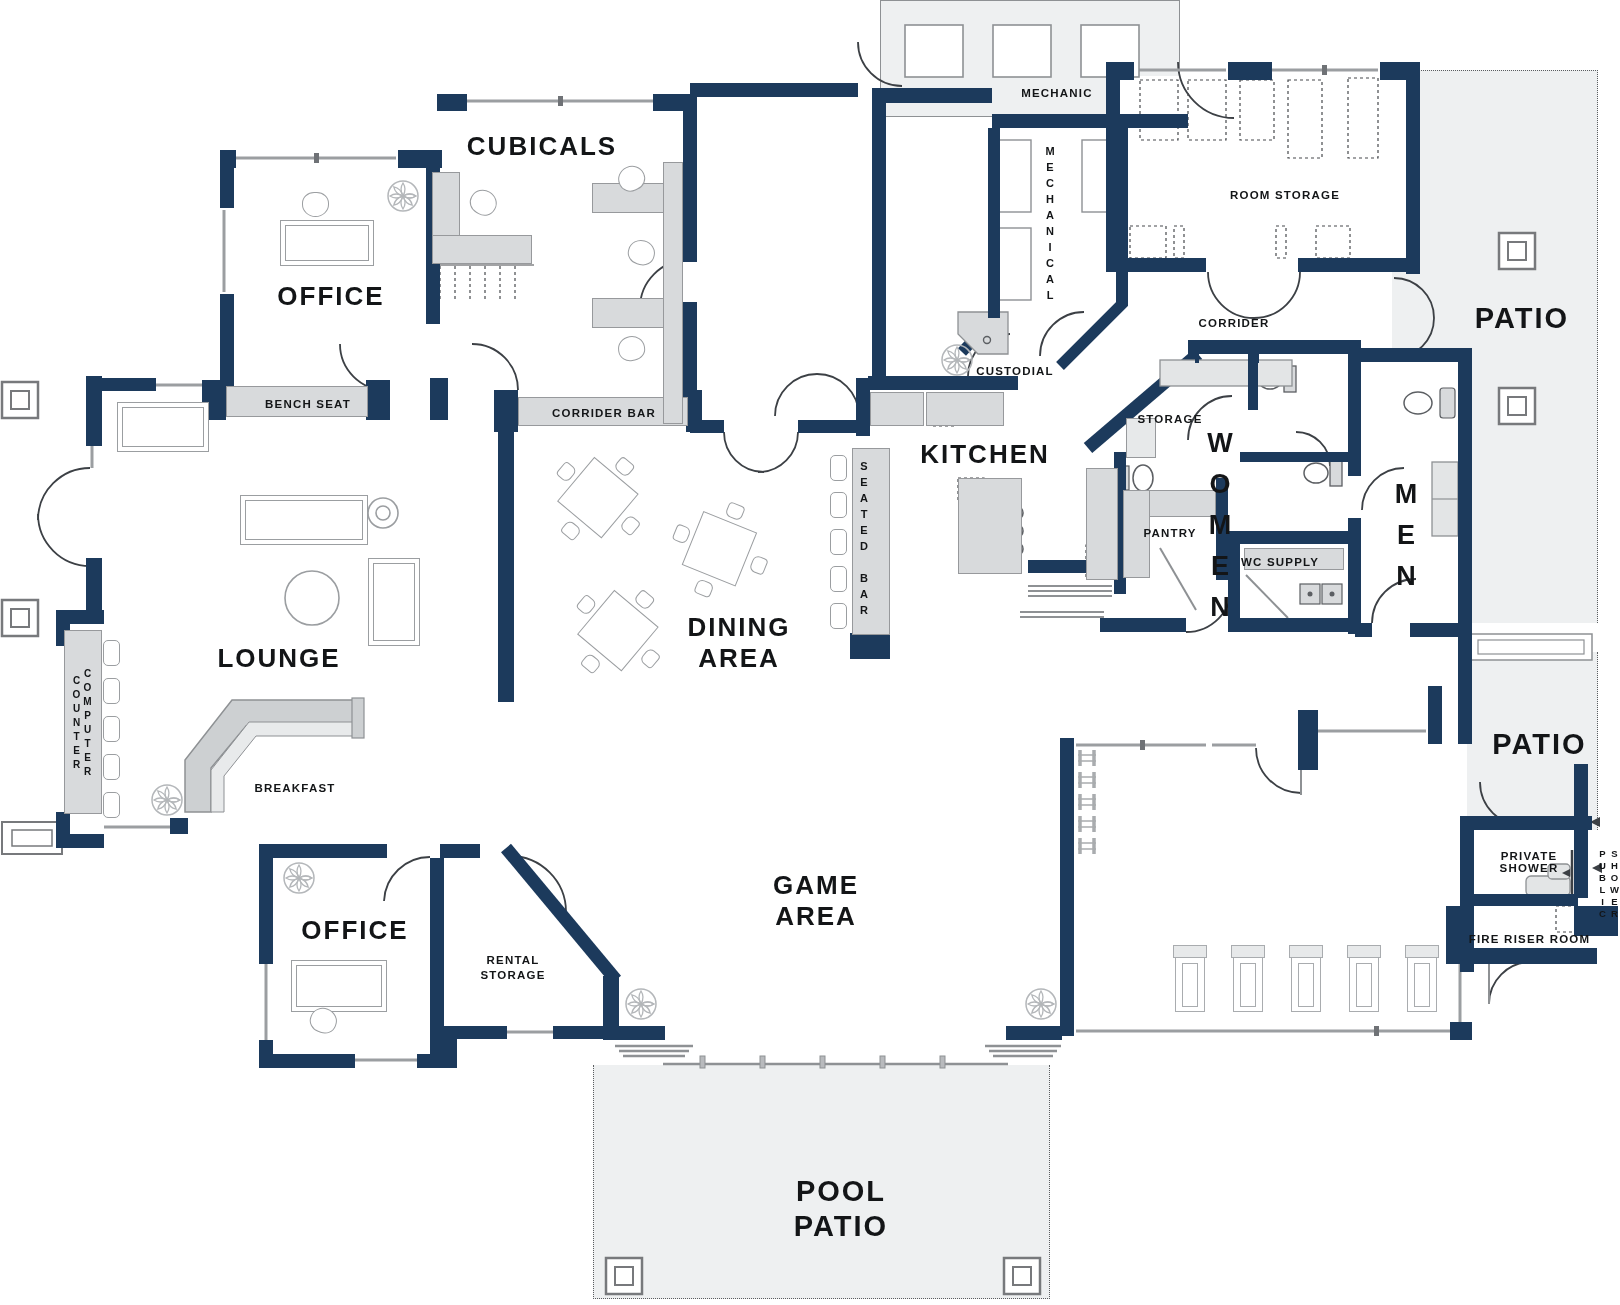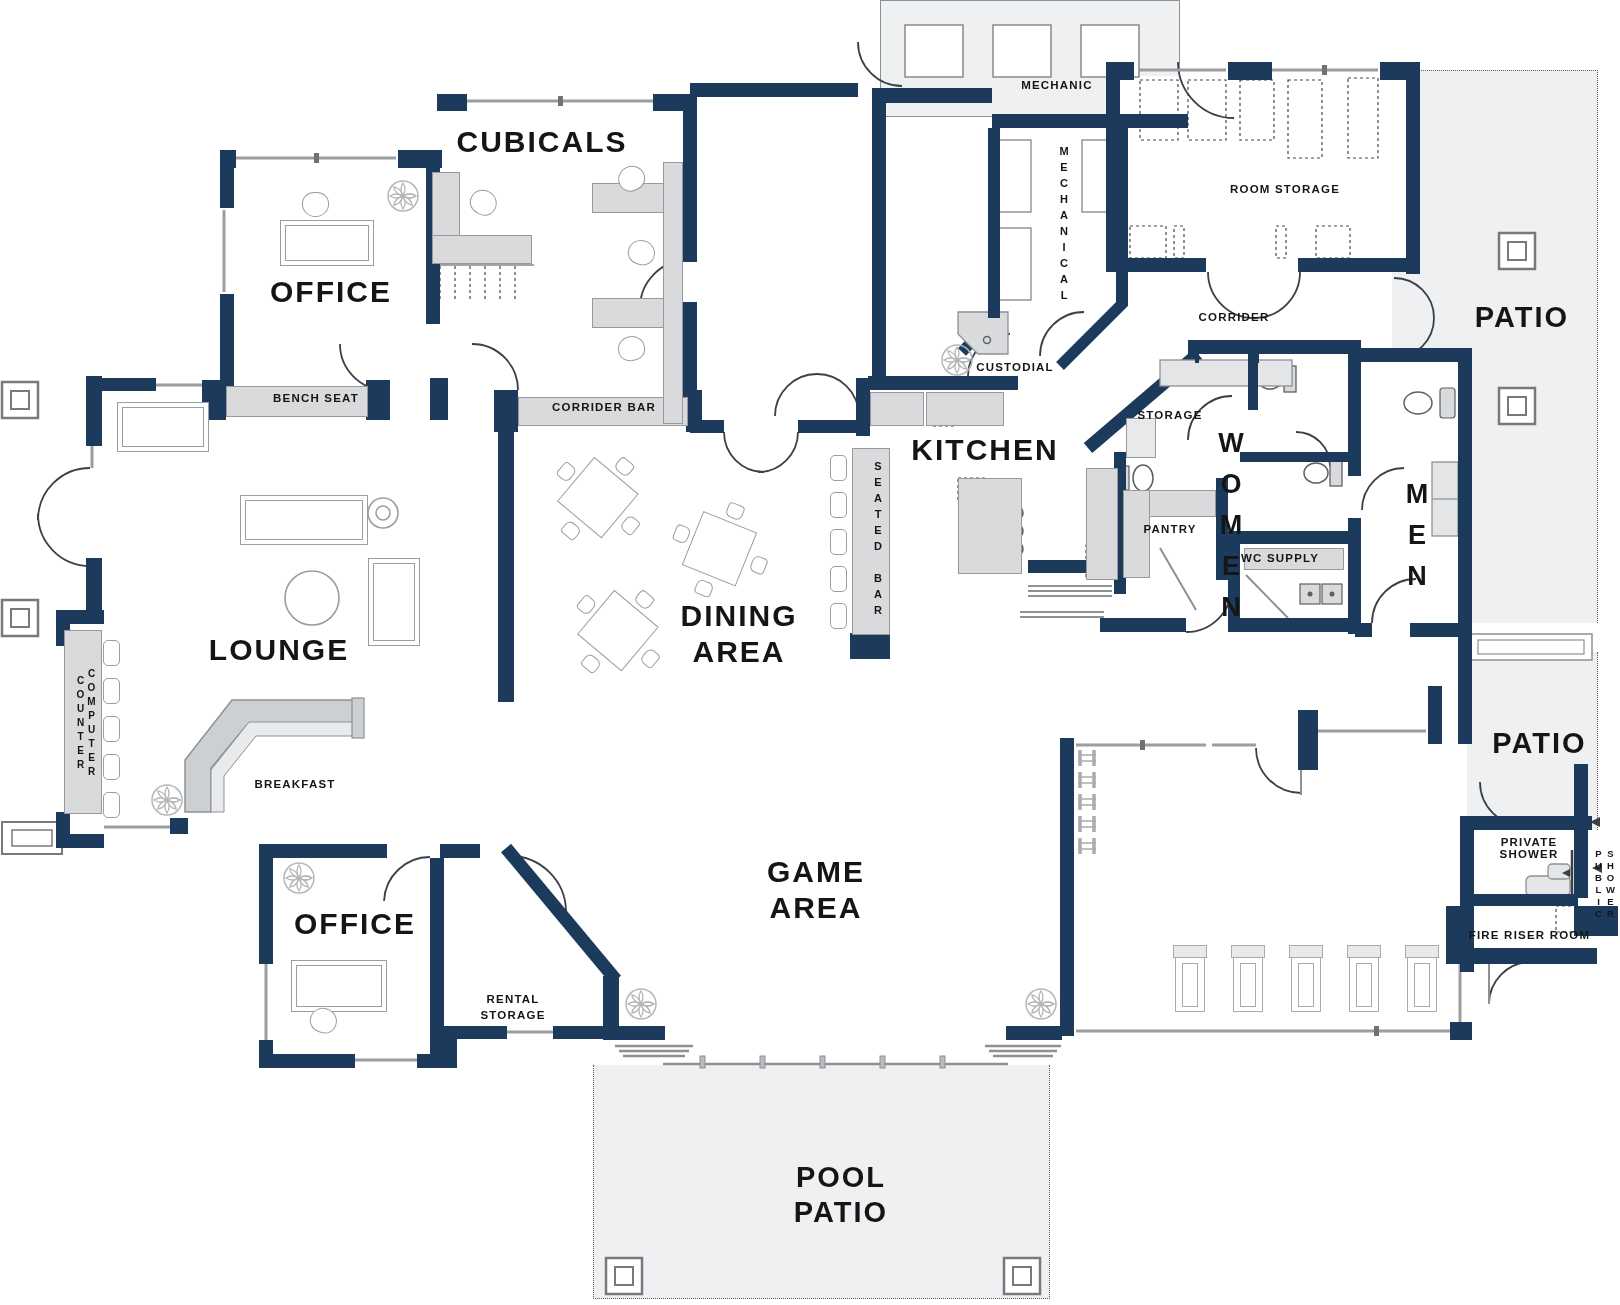--- a/index.html
+++ b/index.html
@@ -4,23 +4,23 @@
 <style>
   html,body{margin:0;padding:0;background:#ffffff;}
   #plan{position:relative;width:1620px;height:1305px;background:#ffffff;overflow:hidden;
         font-family:"Liberation Sans",sans-serif;}
   .w{position:absolute;background:#1c3a5c;}
   .fill{position:absolute;}
   .gray{background:#eef0f1;}
   .furn{position:absolute;background:#d8dadc;border:1px solid #97999c;box-sizing:border-box;}
   .lite{background:#e7e9ea;}
   svg.vec{position:absolute;left:0;top:0;}
-  .lbl{position:absolute;font-weight:700;color:#131517;display:flex;align-items:flex-start;
+  .lbl{position:absolute;font-weight:700;color:#131517;display:flex;align-items:flex-end;
        justify-content:center;text-align:center;white-space:pre-line;z-index:30;}
-  .lg{font-size:30px;letter-spacing:2px;line-height:1.2;}
+  .lg{font-size:26px;letter-spacing:2px;line-height:1.2;}
   .md{font-size:29px;letter-spacing:2px;line-height:1.2;}
   .sm{font-size:11.5px;letter-spacing:1.2px;line-height:1.35;}
   .vert{writing-mode:vertical-rl;text-orientation:upright;}
   .vlg{font-size:27px;letter-spacing:11px;}
   .vsm{font-size:11px;letter-spacing:4px;}
   .v2{writing-mode:vertical-lr;text-orientation:upright;font-size:9.5px;letter-spacing:1px;
       line-height:12px;}
   .stool{position:absolute;width:17px;height:26px;border:1.5px solid #9b9ea1;border-radius:5px;
          background:#fff;box-sizing:border-box;}
   .chair{position:absolute;width:27px;height:25px;border:1.5px solid #9b9ea1;
@@ -484,37 +484,37 @@
   <div class="tread" style="left:1349px;top:948px;"></div>
   <div class="tread" style="left:1407px;top:948px;"></div>
 
   <div class="lbl sm" style="left:977px;top:78px;width:160px;height:24px;"><span>MECHANIC</span></div>
   <div class="lbl lg" style="left:452px;top:124px;width:180px;height:38px;"><span>CUBICALS</span></div>
   <div class="lbl vert vsm" style="left:1044px;top:155px;width:26px;height:140px;"><span>MECHANICAL</span></div>
   <div class="lbl sm" style="left:1205px;top:182px;width:160px;height:22px;"><span>ROOM STORAGE</span></div>
   <div class="lbl sm" style="left:1154px;top:310px;width:160px;height:22px;"><span>CORRIDER</span></div>
   <div class="lbl md" style="left:1442px;top:300px;width:160px;height:36px;"><span>PATIO</span></div>
   <div class="lbl lg" style="left:258px;top:274px;width:146px;height:38px;"><span>OFFICE</span></div>
-  <div class="lbl sm" style="left:228px;top:391px;width:160px;height:22px;margin-left:8px;"><span>BENCH SEAT</span></div>
+  <div class="lbl sm" style="left:228px;top:391px;width:160px;height:22px;"><span>BENCH SEAT</span></div>
   <div class="lbl sm" style="left:520px;top:400px;width:168px;height:22px;"><span>CORRIDER BAR</span></div>
   <div class="lbl sm" style="left:955px;top:360px;width:120px;height:20px;"><span>CUSTODIAL</span></div>
   <div class="lbl sm" style="left:1110px;top:408px;width:120px;height:20px;"><span>STORAGE</span></div>
   <div class="lbl lg" style="left:905px;top:432px;width:160px;height:38px;"><span>KITCHEN</span></div>
   <div class="lbl vert vlg" style="left:1204px;top:448px;width:42px;height:164px;"><span>WOMEN</span></div>
   <div class="lbl vert vlg" style="left:1390px;top:488px;width:42px;height:104px;"><span>MEN</span></div>
   <div class="lbl sm" style="left:1110px;top:522px;width:120px;height:20px;"><span>PANTRY</span></div>
   <div class="lbl sm" style="left:1220px;top:551px;width:120px;height:20px;"><span>WC SUPPLY</span></div>
   <div class="lbl vert vsm" style="left:858px;top:458px;width:26px;height:164px;"><span>SEATED BAR</span></div>
   <div class="lbl lg" style="left:656px;top:598px;width:166px;height:76px;"><span>DINING
 AREA</span></div>
   <div class="lbl lg" style="left:196px;top:632px;width:166px;height:42px;"><span>LOUNGE</span></div>
   <div class="lbl vert" style="left:71px;top:636px;width:26px;height:176px;font-size:10px;letter-spacing:3px;"><span>COMPUTER COUNTER</span></div>
   <div class="lbl sm" style="left:235px;top:777px;width:120px;height:20px;"><span>BREAKFAST</span></div>
   <div class="lbl lg" style="left:282px;top:906px;width:146px;height:40px;"><span>OFFICE</span></div>
-  <div class="lbl sm" style="left:448px;top:944px;width:130px;height:40px;margin-top:48px;"><span>RENTAL
+  <div class="lbl sm" style="left:448px;top:944px;width:130px;height:40px;"><span>RENTAL
 STORAGE</span></div>
   <div class="lbl lg" style="left:736px;top:854px;width:160px;height:78px;"><span>GAME
 AREA</span></div>
   <div class="lbl md" style="left:1462px;top:726px;width:155px;height:36px;"><span>PATIO</span></div>
   <div class="lbl md" style="left:760px;top:1160px;width:162px;height:84px;"><span>POOL
 PATIO</span></div>
   <div class="lbl" style="left:1470px;top:836px;width:118px;height:38px;font-size:11.5px;letter-spacing:1.2px;font-weight:700;"><span>PRIVATE
 SHOWER</span></div>
   <div class="lbl v2" style="left:1592px;top:832px;width:28px;height:104px;font-weight:700;"><span>PUBLIC
 SHOWER</span></div>

